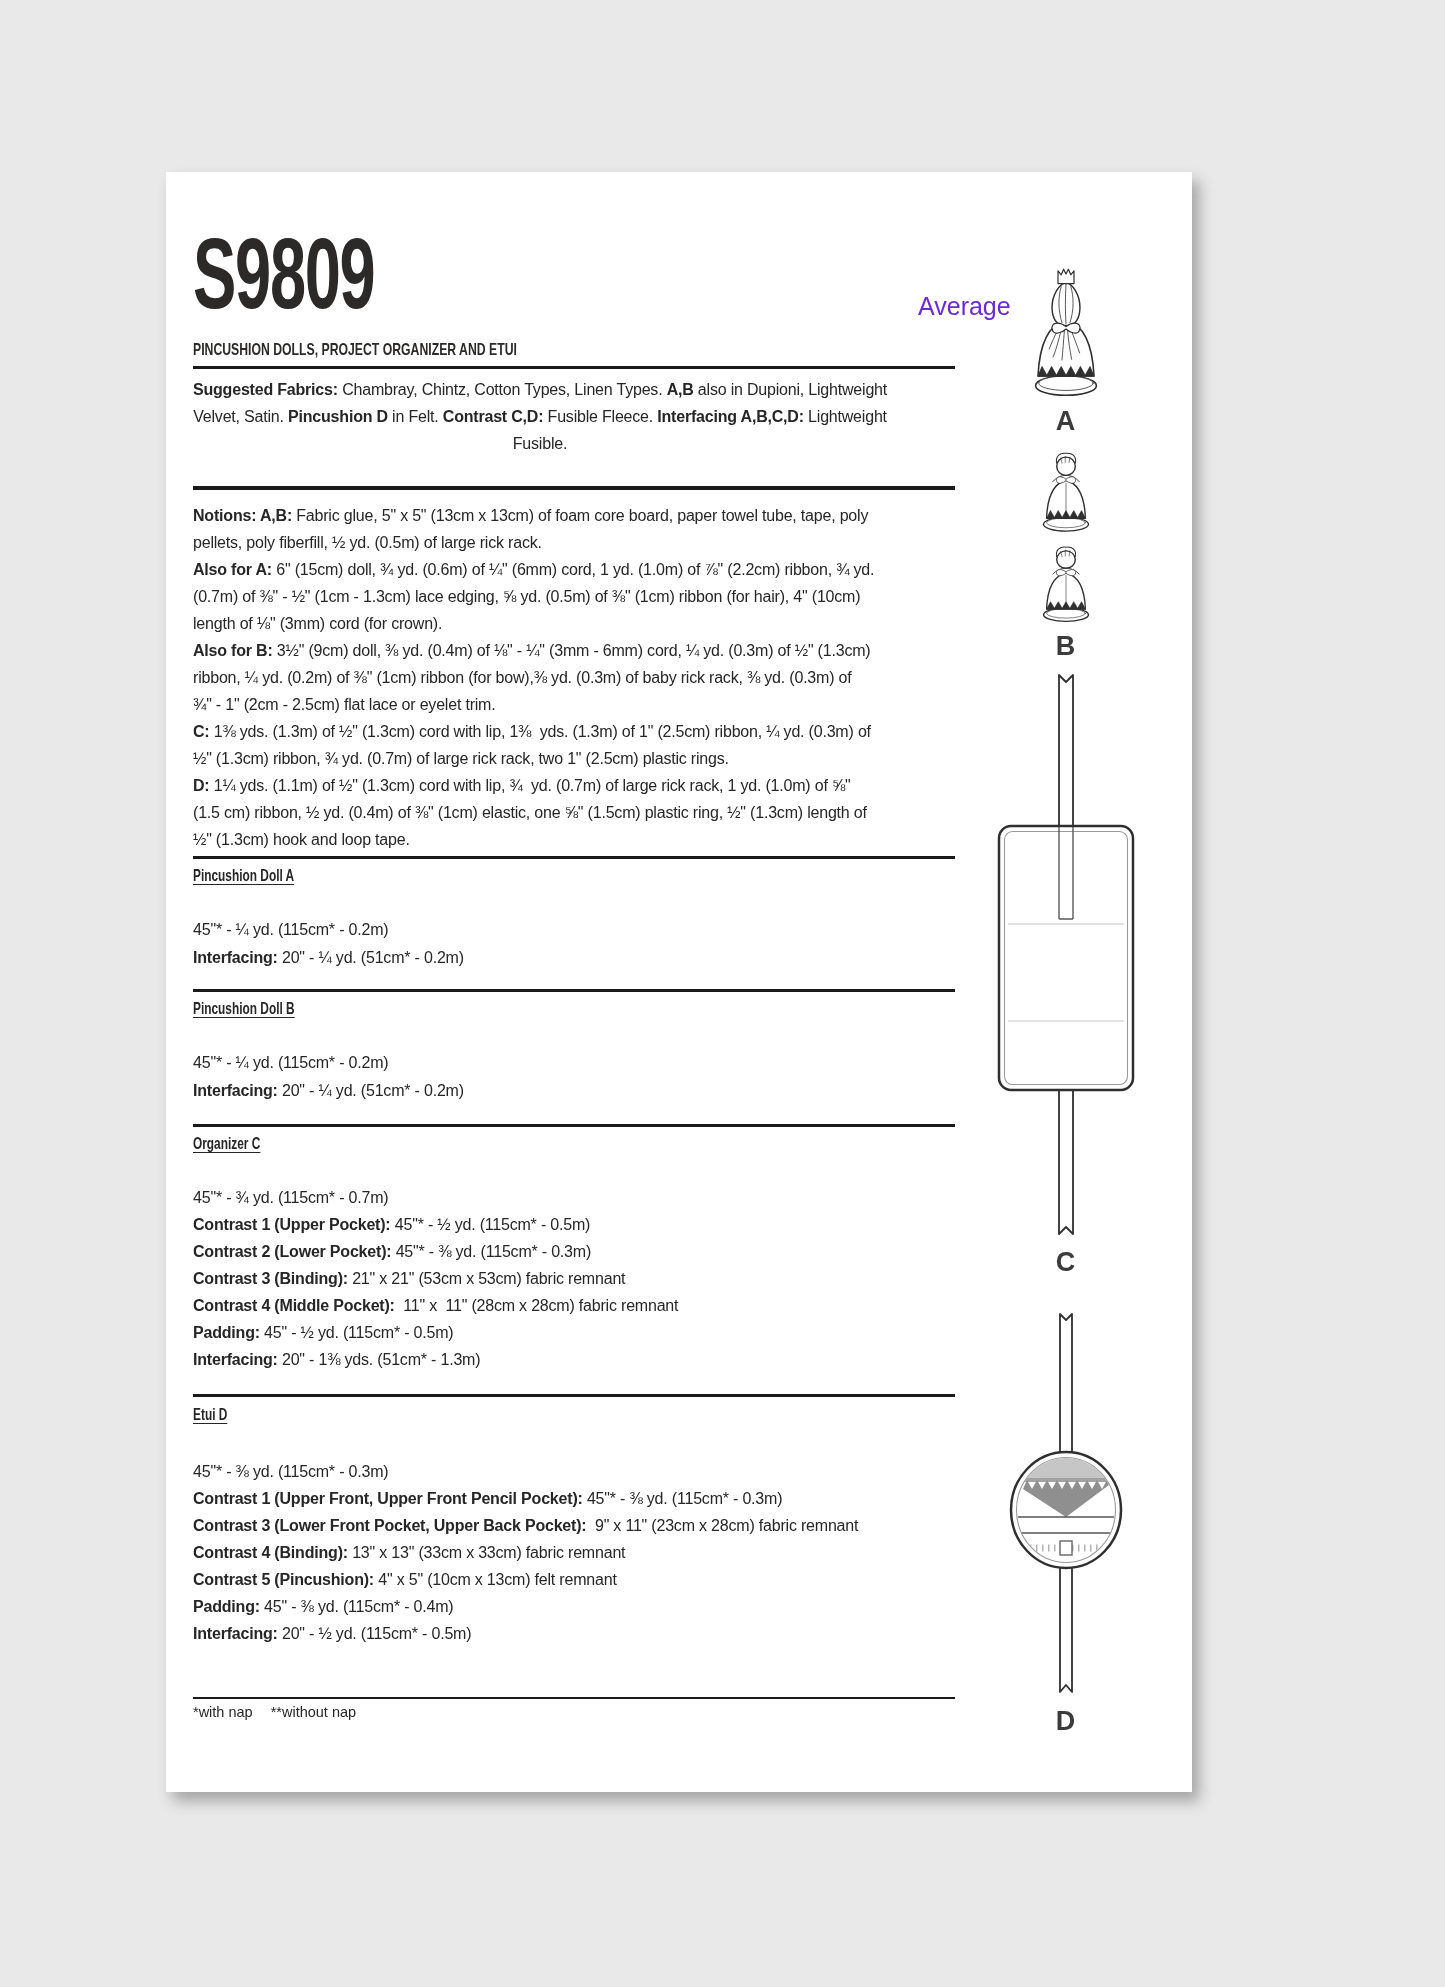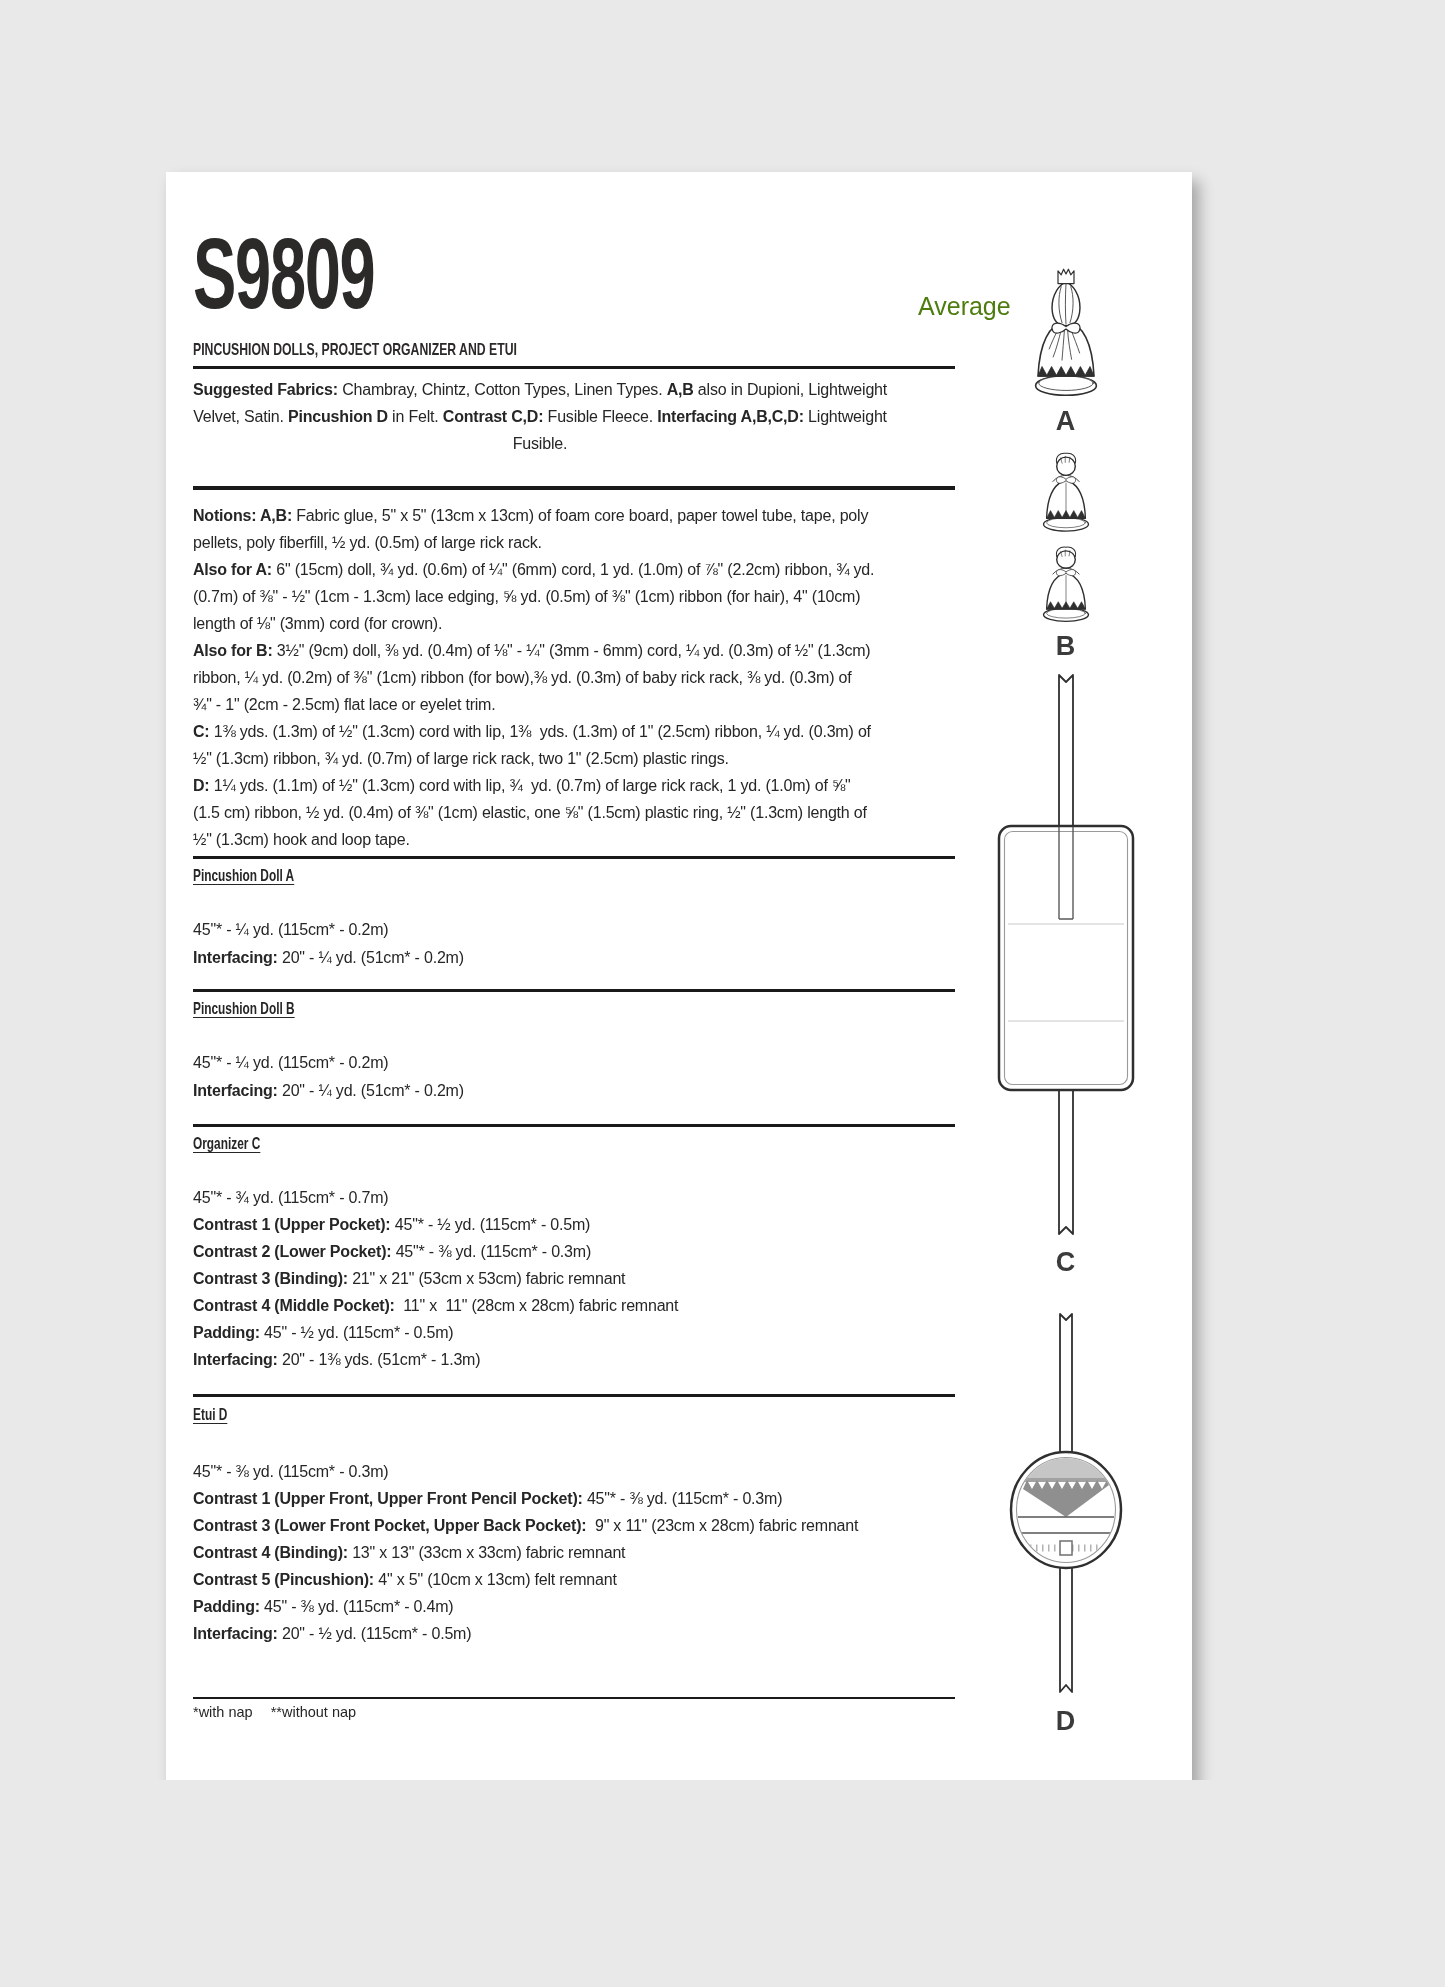--- a/index.html
+++ b/index.html
@@ -1,23 +1,23 @@
 <!DOCTYPE html>
 <html><head>
 <meta charset="utf-8">
 <style>
   html,body{margin:0;padding:0;background:#e9e9e9;}
-  .canvas{position:relative;width:1445px;height:1780px;background:#e9e9e9;overflow:hidden;
+  .canvas{position:relative;width:1445px;height:1987px;background:#e9e9e9;overflow:hidden;
           font-family:"Liberation Sans","DejaVu Sans",sans-serif;color:#262626;}
   .page{position:absolute;left:166px;top:172px;width:1026px;height:1620px;background:#ffffff;
         box-shadow:7px 9px 14px rgba(0,0,0,0.30);}
   
   .pattern-number{position:absolute;left:27px;top:44px;font-size:100px;font-weight:bold;
         letter-spacing:-2px;color:#2b2a29;transform:scaleX(0.65);transform-origin:0 0;white-space:pre;}
-  .difficulty{position:absolute;left:752px;top:120px;font-size:25px;color:#4d7c0f;white-space:pre;}
+  .difficulty{position:absolute;left:752px;top:120px;font-size:25px;color:#6d28d9;white-space:pre;}
   .subtitle{position:absolute;left:27px;top:168px;font-size:17px;font-weight:bold;color:#2b2a29;
         transform:scaleX(0.72);transform-origin:0 0;white-space:pre;}
   .rule{position:absolute;left:27px;width:762px;background:#1a1a1a;}
   .rule-subtitle{top:194px;height:2.5px;}
   .rule-notions{top:314px;height:3.5px;}
   .rule-a{top:684px;height:2.5px;}
   .rule-b{top:817px;height:2.5px;}
   .rule-c{top:952px;height:2.5px;}
   .rule-d{top:1222px;height:2.5px;}
   .rule-foot{top:1525px;height:1.5px;}

